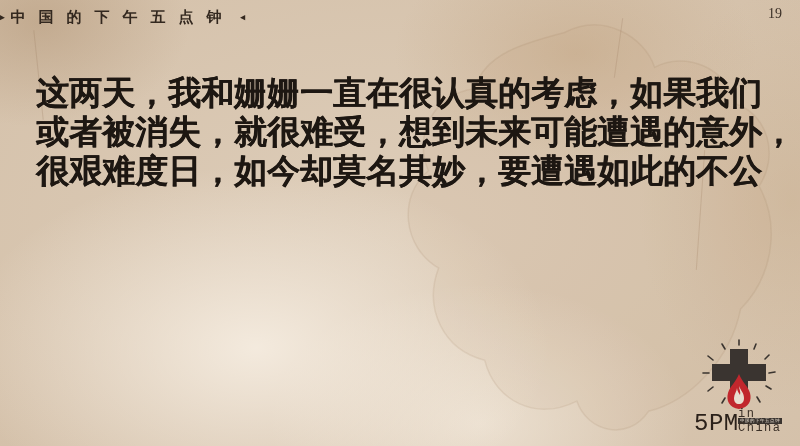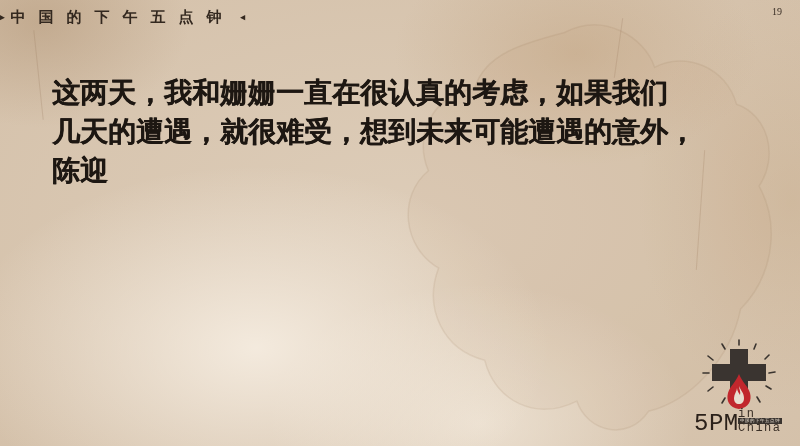--- a/index.html
+++ b/index.html
@@ -26,27 +26,27 @@
   .map-layer{position:absolute;left:370px;top:10px;width:430px;height:430px;opacity:0.5;}
 
   .slide-title{
     position:absolute;top:8px;left:0;width:100%;
     text-align:left;color:#33281f;font-size:15px;font-weight:bold;
     font-family:"Liberation Serif",serif;
   }
   .slide-title .marker{font-size:9px;vertical-align:2px;letter-spacing:0;}
   .slide-title .title-text{letter-spacing:13px;margin:0 6px;}
   .page-number{
-    position:absolute;top:6px;right:18px;color:#3a2f26;font-size:10px;
+    position:absolute;top:6px;right:18px;color:#3a2f26;font-size:14px;
     font-family:"Liberation Serif",serif;
   }
 
   .body-text{
-    position:absolute;left:52px;top:73px;width:740px;color:#1d1712;
-    font-weight:bold;font-size:28px;line-height:39px;
+    position:absolute;left:36px;top:73px;width:740px;color:#1d1712;
+    font-weight:bold;font-size:33px;line-height:39px;
     font-family:"Liberation Sans",sans-serif;
     text-shadow:0.4px 0 0 #1d1712;
     white-space:nowrap;
   }
 
   .logo{position:absolute;right:12px;bottom:6px;width:96px;height:104px;}
   .logo svg{display:block;}
   .logo-text-row{
     position:absolute;left:0;bottom:4px;width:96px;height:26px;
     color:#2b211a;font-family:Liberation Mono, monospace;
@@ -78,22 +78,22 @@
 </svg>
 
 <div class="slide-title">
   <span class="marker">▸</span><span class="title-text">中国的下午五点钟</span><span class="marker">◂</span>
 </div>
 
 <div class="page-number">19</div>
 
 <div class="body-text">
   <div>这两天，我和姗姗一直在很认真的考虑，如果我们</div>
-  <div>几天的遭遇，就很难受，想到未来可能遭遇的意外，</div>
-  <div>陈迎</div>
+  <div>或者被消失，就很难受，想到未来可能遭遇的意外，</div>
+  <div>很艰难度日，如今却莫名其妙，要遭遇如此的不公</div>
 </div>
 
 <div class="logo">
   <svg width="96" height="78" viewBox="0 0 96 78">
 
     <g stroke="#3a342f" stroke-width="1.6" stroke-linecap="round">
       <line x1="47" y1="4" x2="47" y2="9"></line>
       <line x1="64" y1="8" x2="62" y2="13"></line>
       <line x1="77" y1="19" x2="73" y2="23"></line>
       <line x1="83" y1="36" x2="77" y2="37"></line>

